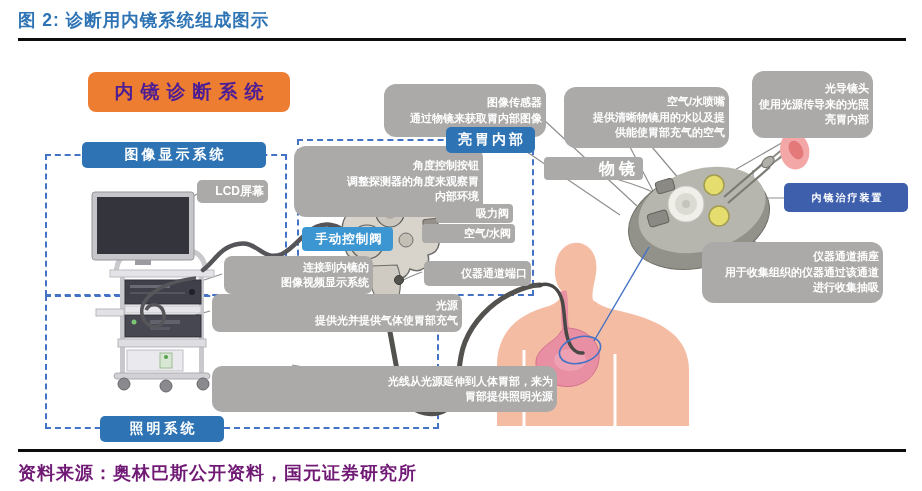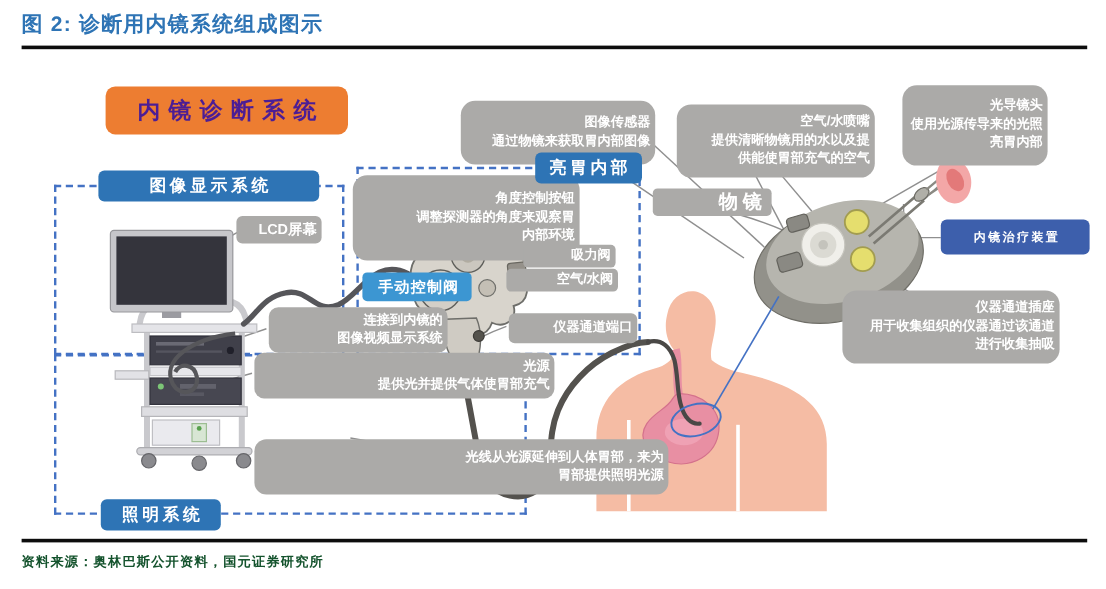--- a/index.html
+++ b/index.html
@@ -10,22 +10,22 @@
     --callout-gray:#ABAAA8;
     --dashed-border:#4472C4;
   }
   *{box-sizing:border-box;margin:0;padding:0;}
   body{background:#fff;font-family:"Liberation Sans",sans-serif;}
   #stage{position:relative;width:922px;height:491px;background:#fff;overflow:hidden;}
 
   .title{position:absolute;left:18px;top:8px;font-size:17.5px;font-weight:bold;
          color:var(--accent-blue);letter-spacing:1px;}
   .rule{position:absolute;background:#0d0d0d;}
-  .source{position:absolute;left:18px;top:461px;font-size:11px;font-weight:bold;
-          color:#14532d;letter-spacing:1px;font-family:"Liberation Serif",serif;}
+  .source{position:absolute;left:18px;top:461px;font-size:18px;font-weight:bold;
+          color:#701a75;letter-spacing:1px;font-family:"Liberation Serif",serif;}
 
   .dashed{position:absolute;border:2px dashed var(--dashed-border);z-index:1;}
 
   .main-label{position:absolute;left:88px;top:72px;width:202px;height:40px;
       background:var(--accent-orange);color:#4c1d95;font-weight:bold;font-size:19px;
       letter-spacing:7px;border-radius:8px;display:flex;align-items:center;
       justify-content:center;z-index:4;padding-left:7px;}
 
   .blue-label{position:absolute;background:var(--accent-blue);color:#fff;font-weight:bold;
       font-size:14px;letter-spacing:3px;border-radius:5px;display:flex;align-items:center;
@@ -159,21 +159,21 @@
     <g stroke="#4472C4" fill="none">
       <ellipse cx="580" cy="350" rx="21" ry="13" stroke-width="1.6" transform="rotate(-15 580 350)"></ellipse>
       <path d="M594,341 L649,247" stroke-width="1.4"></path>
     </g>
   </svg>
 
   <div class="main-label">内镜诊断系统</div>
 
   <div class="blue-label" style="left:82px;top:142px;width:184px;height:26px;">图像显示系统</div>
   <div class="blue-label" style="left:446px;top:127px;width:89px;height:26px;">亮胃内部</div>
-  <div class="blue-label" style="left:84px;top:416px;width:100px;height:26px;text-align:center;">照明系统</div>
+  <div class="blue-label" style="left:100px;top:416px;width:124px;height:26px;text-align:center;">照明系统</div>
   <div class="blue-label treat" style="left:784px;top:183px;width:124px;height:29px;">内镜治疗装置</div>
   <div class="blue-label valve" style="left:302px;top:227px;width:91px;height:24px;">手动控制阀</div>
 
   <div class="g pill r5" style="left:197px;top:180px;width:71px;height:23px;font-size:12px;">LCD屏幕</div>
 
   <div class="g" style="left:384px;top:84px;width:162px;height:53px;">
     <div>图像传感器</div>
     <div>通过物镜来获取胃内部图像</div>
   </div>
 

